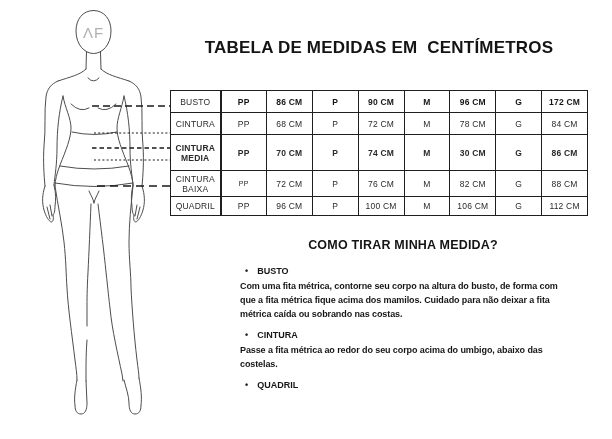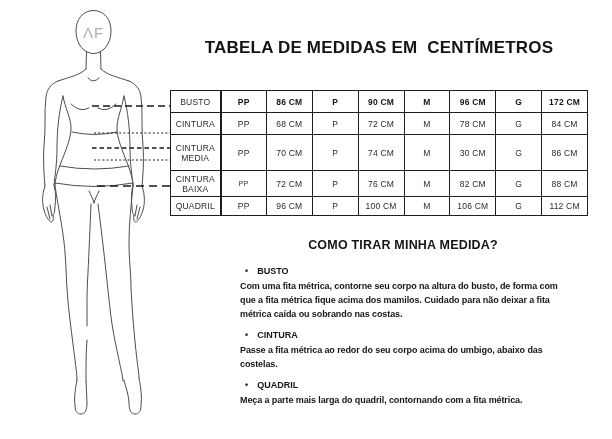--- a/index.html
+++ b/index.html
@@ -20,21 +20,21 @@
     position:absolute; left:170px; top:90px; width:418px;
     border-collapse:collapse; table-layout:fixed;
   }
   table.size-table td {
     border:1.5px solid #1f1f1f; text-align:center; vertical-align:middle;
     font-size:8.5px; color:#2a2a2a; padding:0 1px; letter-spacing:0.2px; line-height:10px;
   }
   table.size-table td.label-cell { border-right-width:2px; }
   table.size-table tr:nth-child(1) { height:22px; }
   table.size-table tr:nth-child(2) { height:22px; }
-  table.size-table tr:nth-child(3) { height:36px; }
+  table.size-table tr:nth-child(3) { height:36px;font-weight:bold; }
   table.size-table tr:nth-child(4) { height:26px; }
   table.size-table tr:nth-child(5) { height:19px; }
   table.size-table tr:nth-child(1) td:not(.label-cell) { font-weight:700; color:#161616; }
   table.size-table tr:nth-child(4) td:nth-child(2) { font-size:7px; }
   
   .howto { position:absolute; left:232px; top:238px; width:342px; }
   .howto-heading {
     margin:0 0 14px 0; text-align:center; font-size:12.5px; font-weight:700;
     letter-spacing:0.2px; color:#141414;
   }
@@ -206,18 +206,17 @@
             <span>CINTURA</span>
           </div>
           <p class="howto-text">Passe a fita métrica ao redor do seu corpo acima do umbigo, abaixo das
 costelas.</p>
         </div>
         <div class="howto-item">
           <div class="howto-label">
             <span class="howto-bullet">•</span>
             <span>QUADRIL</span>
           </div>
-          <p class="howto-text">Meça a parte mais larga do quadril, contornando com a fita métrica.</p>
         </div>
       </div>
   </div>
 
 </div>
 
 </body></html>

